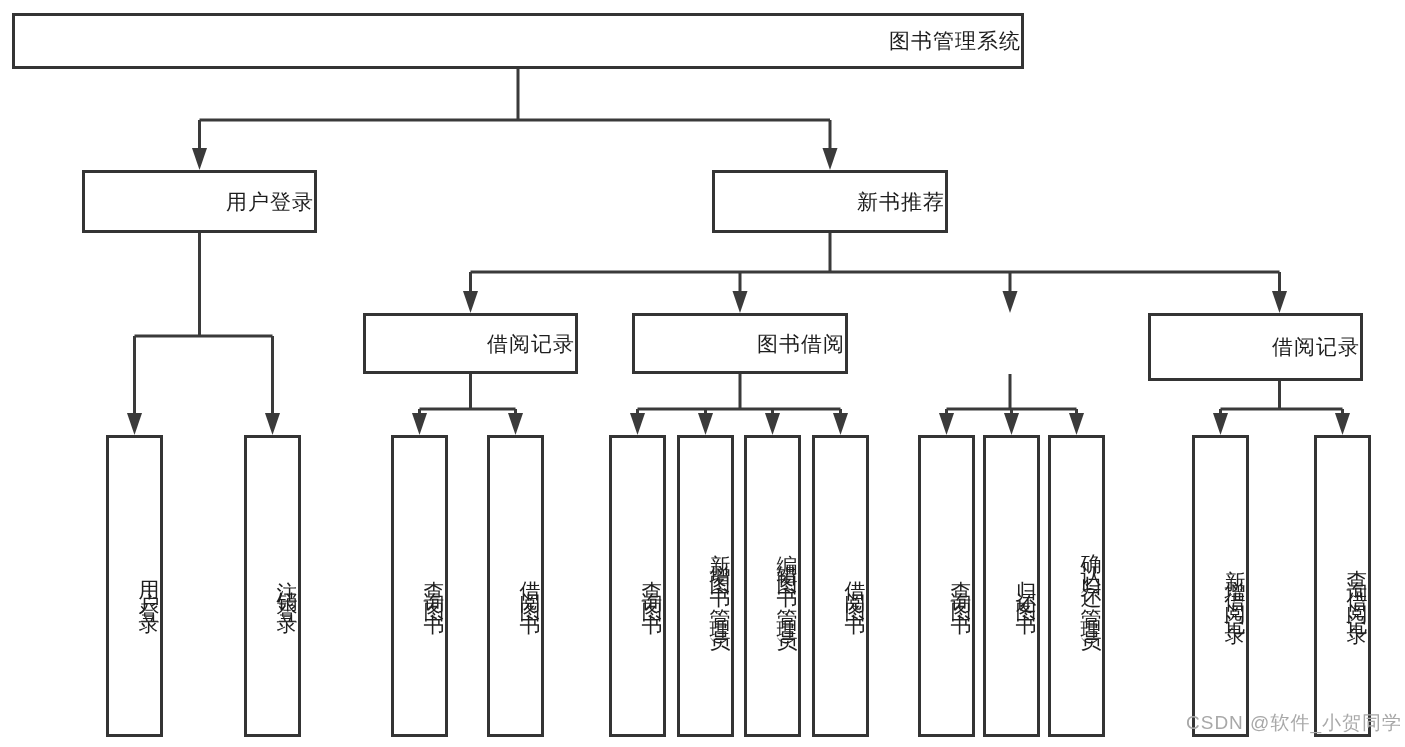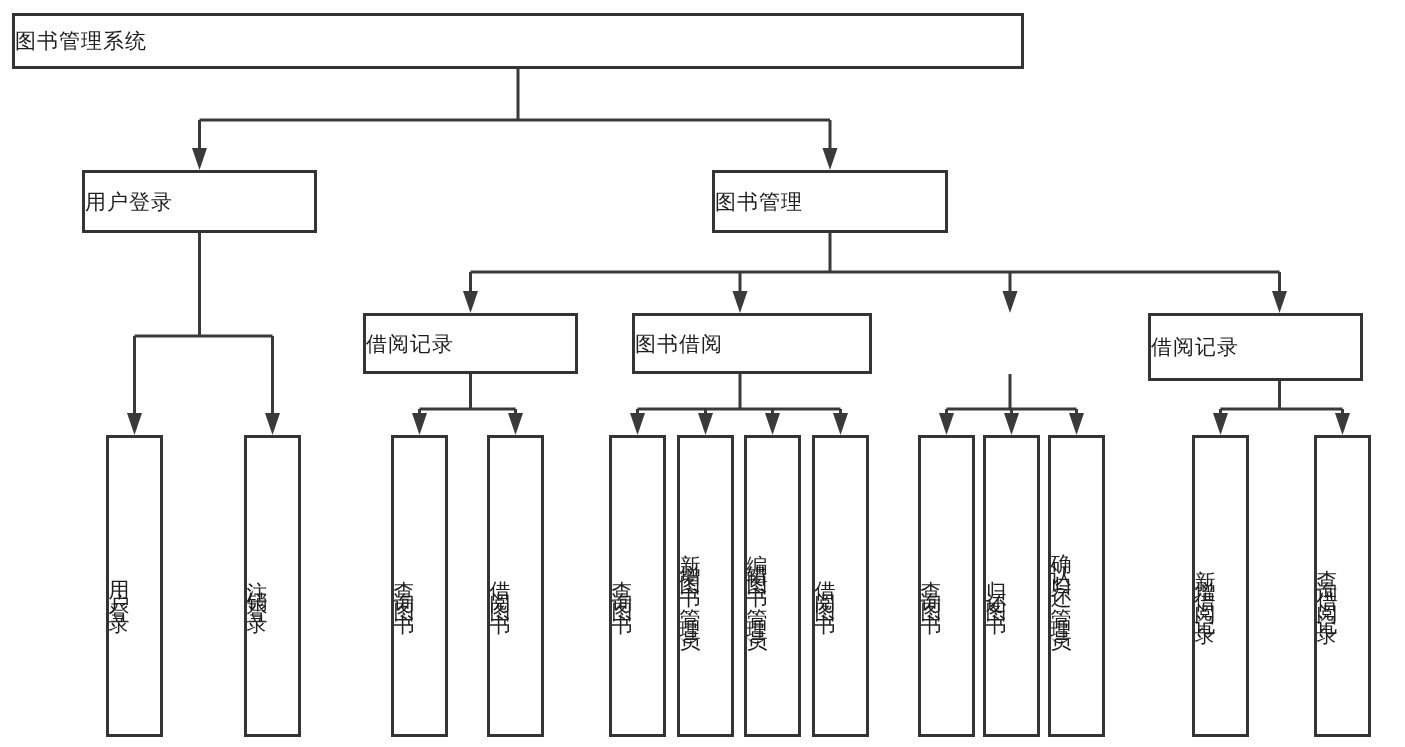--- a/index.html
+++ b/index.html
@@ -4,21 +4,21 @@
 <style>
   html,body { margin:0; padding:0; background:#ffffff; }
   .canvas {
     position:relative; width:1405px; height:747px; background:#ffffff;
     font-family:"Liberation Sans", sans-serif; overflow:hidden;
   }
   svg.wires { position:absolute; left:0; top:0; width:1405px; height:747px; }
   .node {
     position:absolute; box-sizing:border-box; background:#ffffff;
     border:3px solid #343434; color:#1e1e1e;
-    display:flex; align-items:center; justify-content:flex-start;
+    display:flex; align-items:center; justify-content:flex-end;
   }
   .hbox span { font-size:21px; letter-spacing:1px; white-space:nowrap; }
   .vbox span {
     writing-mode:vertical-rl; text-orientation:mixed;
     font-size:21px; letter-spacing:11px; line-height:1;
   }
   .watermark {
     position:absolute; left:1186px; top:710px;
     font-size:19px; color:#a8a8a8; letter-spacing:1px; white-space:nowrap;
   }
@@ -62,27 +62,27 @@
   </svg>
 
   <div class="node hbox" style="left:12px;top:13px;width:1012px;height:56px">
     <span>图书管理系统</span>
   </div>
 
   <div class="node hbox" style="left:82px;top:170px;width:235px;height:63px">
     <span>用户登录</span>
   </div>
   <div class="node hbox" style="left:712px;top:170px;width:236px;height:63px">
-    <span>图书管理</span>
+    <span>新书推荐</span>
   </div>
 
   <div class="node hbox" style="left:363px;top:313px;width:215px;height:61px">
     <span>借阅记录</span>
   </div>
-  <div class="node hbox" style="left:632px;top:313px;width:240px;height:61px">
+  <div class="node hbox" style="left:632px;top:313px;width:216px;height:61px">
     <span>图书借阅</span>
   </div>
   <div class="node hbox" style="left:1148px;top:313px;width:215px;height:68px">
     <span>借阅记录</span>
   </div>
 
   <div class="node vbox" style="left:106px;top:435px;width:57px;height:302px">
     <span>用户登录</span>
   </div>
   <div class="node vbox" style="left:244px;top:435px;width:57px;height:302px">
@@ -115,14 +115,15 @@
   <div class="node vbox" style="left:1048px;top:435px;width:57px;height:302px">
     <span>确认归还（管理员）</span>
   </div>
   <div class="node vbox" style="left:1192px;top:435px;width:57px;height:302px">
     <span>新增借阅记录</span>
   </div>
   <div class="node vbox" style="left:1314px;top:435px;width:57px;height:302px">
     <span>查询借阅记录</span>
   </div>
 
+  <div class="watermark">CSDN @软件_小贺同学</div>
 
 </div>
 
 </body></html>

